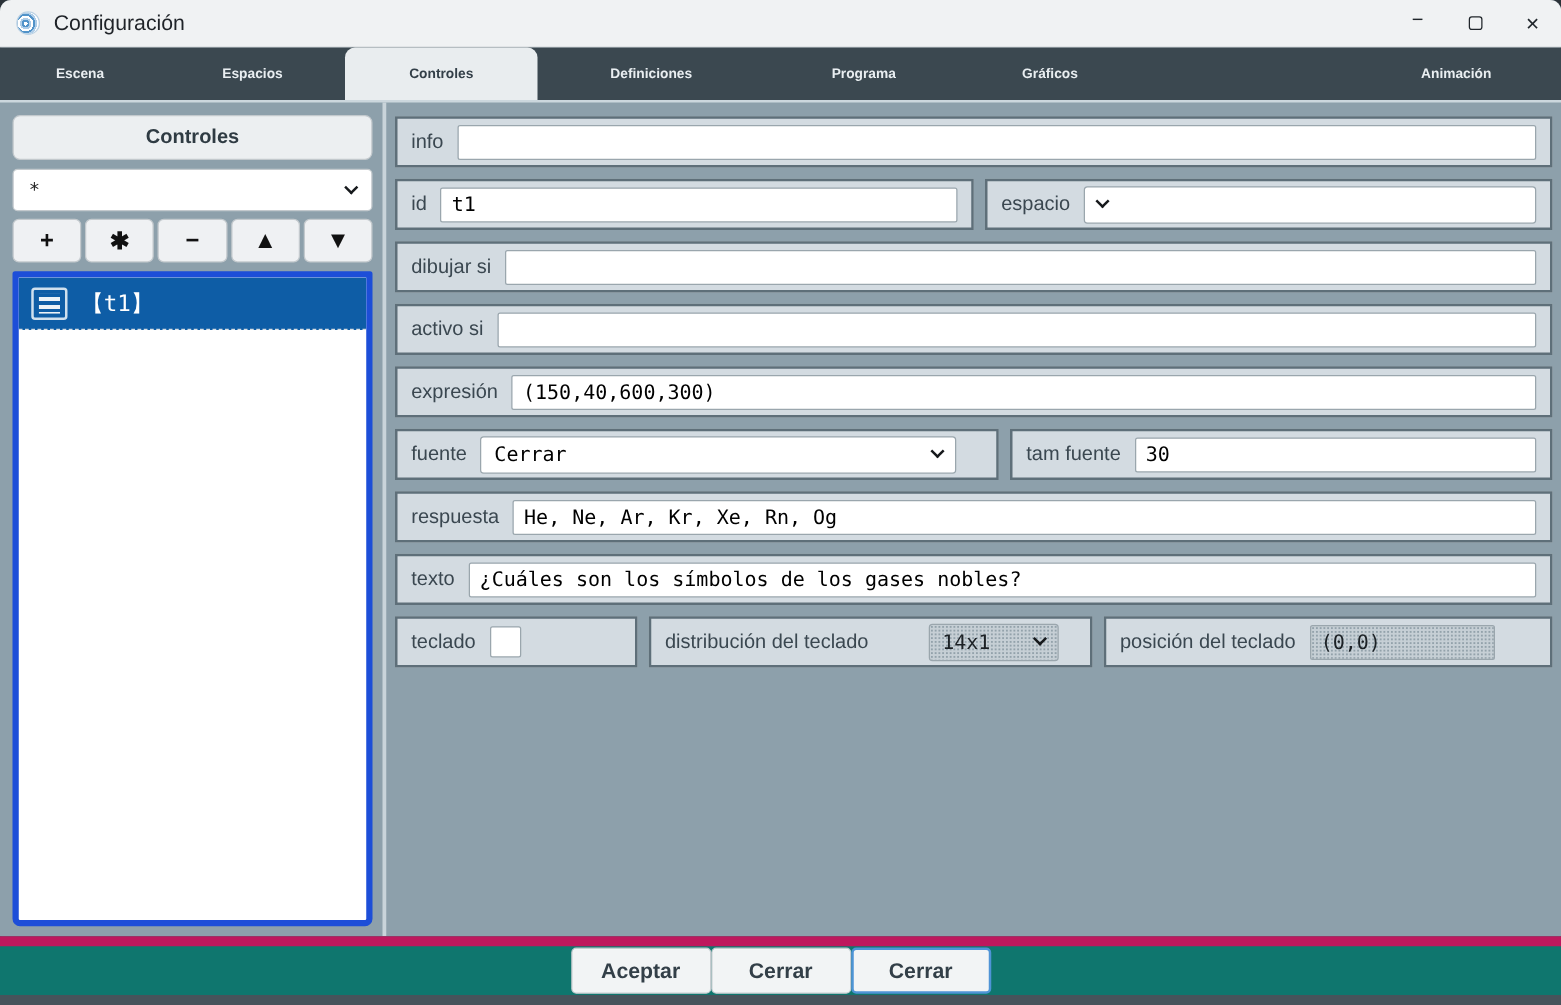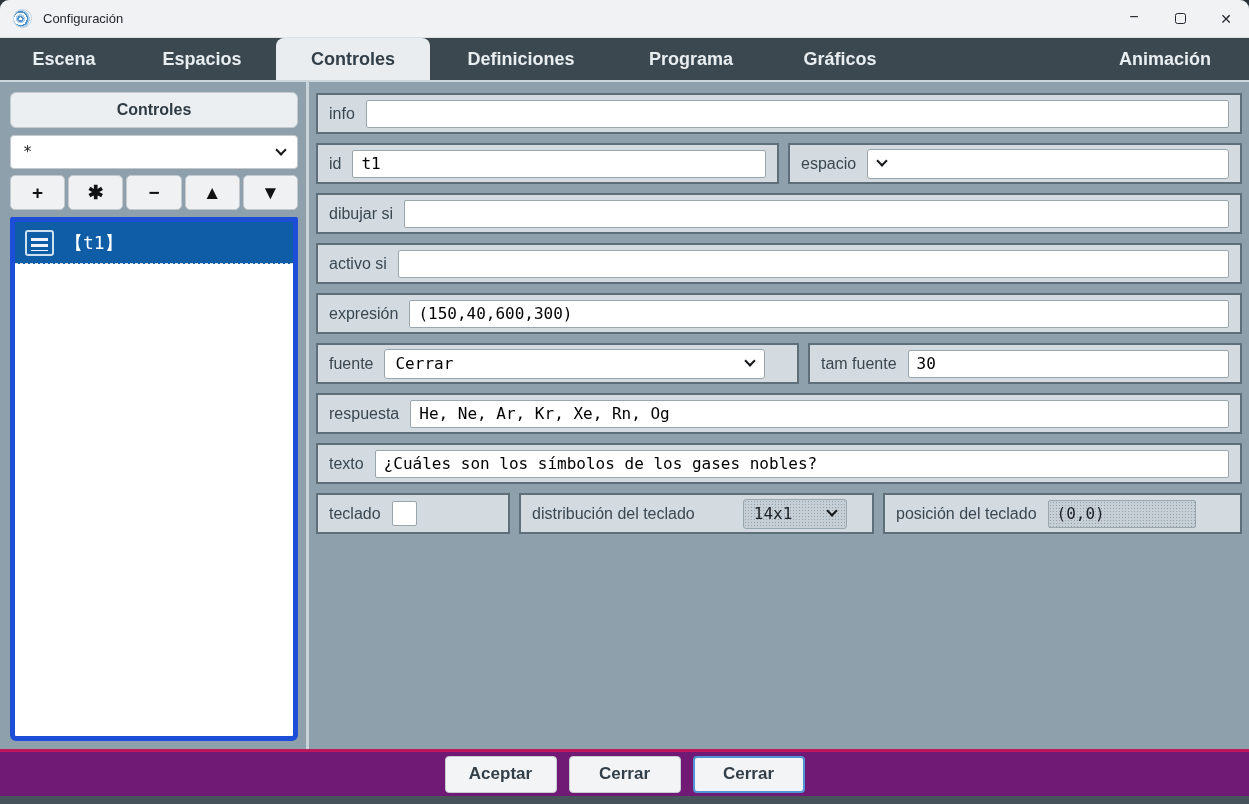--- a/index.html
+++ b/index.html
@@ -21,33 +21,33 @@
     background:#f0f2f3;
     display:flex; align-items:center;
     padding-left:13px;
     border-bottom:1px solid #dce0e2;
   }
   .app-icon {
     width:19px; height:19px; border-radius:50%;
     background: repeating-radial-gradient(circle at 38% 52%, #ffffff 0 1.6px, #5193c9 1.6px 3.1px, #aecde8 3.1px 4.6px);
     border:1px solid #bcd2e4;
   }
-  .titlebar .title { margin-left:11px; font-size:13px; color:#1f2328; }
+  .titlebar .title { margin-left:11px; font-size:17px; color:#1f2328; }
   .win-controls { margin-left:auto; display:flex; height:100%; }
   .win-btn { width:46px; height:100%; display:flex; align-items:center; justify-content:center; color:#20262b; }
   .glyph-min { font-size:16px; line-height:1; transform:translateY(-2px); }
   .glyph-max { width:11px; height:11px; border:1.4px solid #20262b; border-radius:2.5px; }
   .glyph-close { font-size:14px; line-height:1; }
 
   
   .tabbar {
     height:42px; flex:0 0 42px;
     background:#3b4850;
     display:flex; align-items:stretch;
-    color:#e9eef1; font-weight:bold; font-size:18px;
+    color:#e9eef1; font-weight:bold; font-size:11px;
   }
   .tab { display:flex; align-items:center; justify-content:center; cursor:default; }
   .tab-escena { width:128px; } .tab-espacios { width:148px; }
   .tab-controles { width:154px; } .tab-definiciones { width:182px; }
   .tab-programa { width:158px; } .tab-graficos { width:140px; }
   .tab-animacion { width:168px; margin-left:auto; }
   .tab.active { background:#e9edef; color:#333f48; border-radius:8px 8px 0 0; }
 
   
   .main { flex:1; display:flex; min-height:0; border-top:2px solid #ccd7dd; background:#8da0ab; }
@@ -125,22 +125,22 @@
     background-color:#c6cfd5;
     background-image: radial-gradient(#93a2ab 26%, rgba(0,0,0,0) 27%);
     background-size:3px 3px;
     color:#1c2125;
   }
   .checkbox { width:25px; height:25px; background:#fff; border:1px solid #9aa6ad; border-radius:2px; flex:0 0 25px; }
 
   
   .footer {
     height:47px; flex:0 0 47px;
-    background:#701a75; border-top:3px solid #be185d;
-    display:flex; align-items:center; justify-content:center; gap:12px;
+    background:#0f766e; border-top:8px solid #be185d;
+    display:flex; align-items:center; justify-content:center; gap:0;
   }
   .fbtn {
     min-width:112px; height:37px; padding:0 18px;
     background:#f2f4f5; border:1px solid #c6ccd0; border-radius:4px;
     font-family:"Liberation Sans", sans-serif;
     font-size:17px; font-weight:600; color:#333f48;
   }
   .fbtn.primary { border:2px solid #4f94d6; }
   .bottombar { height:8px; flex:0 0 8px; background:#47535b; }
 </style>

